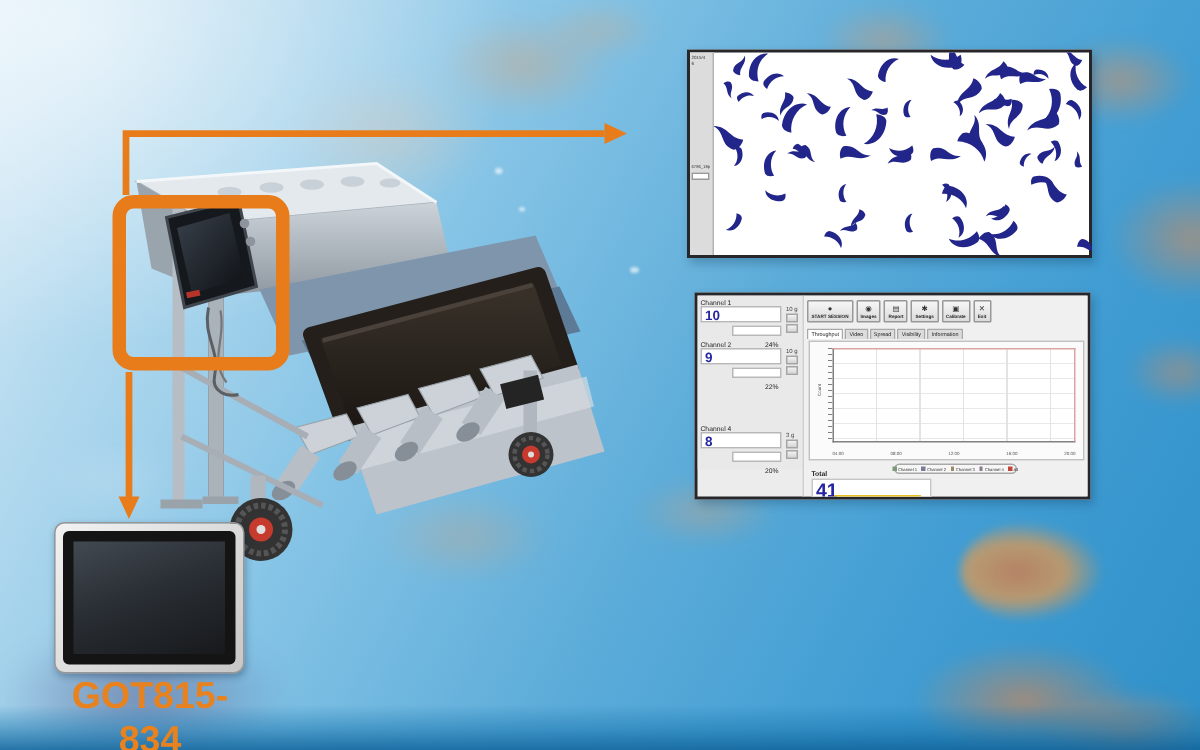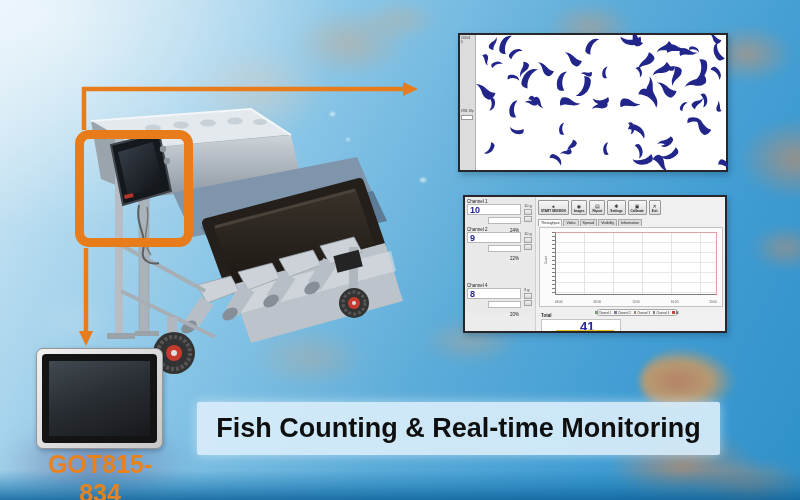--- a/index.html
+++ b/index.html
@@ -60,21 +60,21 @@
     background:repeating-linear-gradient(to bottom,#808080 0 1px,transparent 1px 4px);}
   .ylabel{position:absolute;left:4px;top:36px;font-size:3px;color:#555;transform:rotate(-90deg);transform-origin:left top;}
   .xticks{position:absolute;left:15px;right:5px;bottom:2px;display:flex;justify-content:space-between;}
   .xticks span{font-size:3px;color:#555;}
   .legend{position:absolute;left:60px;top:112px;width:82px;height:7px;background:#f6f6f6;border:1px solid #a8a8a8;
     border-radius:4px;display:flex;align-items:center;justify-content:center;gap:3px;box-sizing:border-box;}
   .lg{font-size:2.8px;color:#333;white-space:nowrap;display:flex;align-items:center;gap:1px;}
   .sw{width:2.5px;height:2.5px;display:inline-block;}
   .total-label{position:absolute;left:5px;top:116px;font-size:4.5px;font-weight:bold;color:#222;}
   .total-box{position:absolute;left:5px;top:122px;width:80px;height:18px;background:#fff;border:1px solid #c5c5c5;box-sizing:border-box;}
-  .total-box span{font-size:13px;font-weight:bold;color:#2626a0;padding-left:2px;line-height:14px;display:block;margin-left:36px;}
+  .total-box span{font-size:13px;font-weight:bold;color:#2626a0;padding-left:2px;line-height:14px;display:block;}
   .bar-yellow{position:absolute;left:20px;top:133px;width:58px;height:3.5px;background:#e6c020;}
   .bar-blue{position:absolute;left:82px;top:135px;width:18px;height:3px;background:#3a6fa8;}
 
   
   #tablet{position:absolute;left:36px;top:348px;width:127px;height:101px;border-radius:7px;z-index:5;
     background:linear-gradient(135deg,#f2f2f2,#c7c7c7);border:1px solid #969696;box-sizing:border-box;
     box-shadow:1px 2px 5px rgba(0,30,60,.3);}
   #tablet .bezel{position:absolute;left:5px;top:5px;right:5px;bottom:5px;background:#141414;border-radius:4px;}
   #tablet .screen{position:absolute;left:12px;top:12px;right:12px;bottom:12px;
     background:linear-gradient(160deg,#424950 0%,#2a2f35 45%,#17191c 100%);}
@@ -412,17 +412,14 @@
       <div class="bar-blue"></div>
     </div>
   </div>
 
   <div id="tablet">
     <div class="bezel"></div>
     <div class="screen"></div>
   </div>
   <div id="tablet-label">GOT815-834</div>
 
-  <div id="banner">
-    <span>Fish Counting &amp; Real-time Monitoring</span>
-  </div>
 
 </div>
 
 </body></html>

